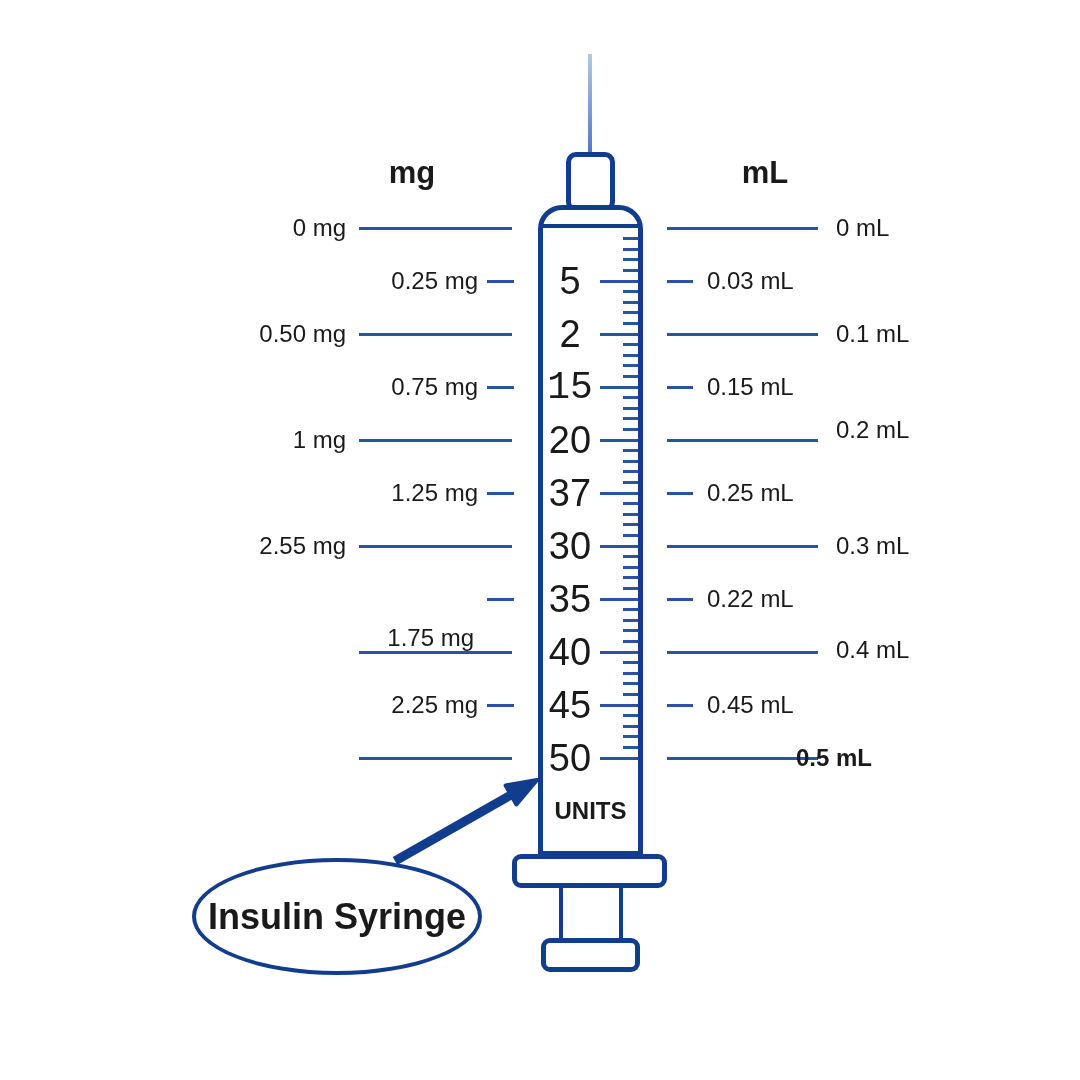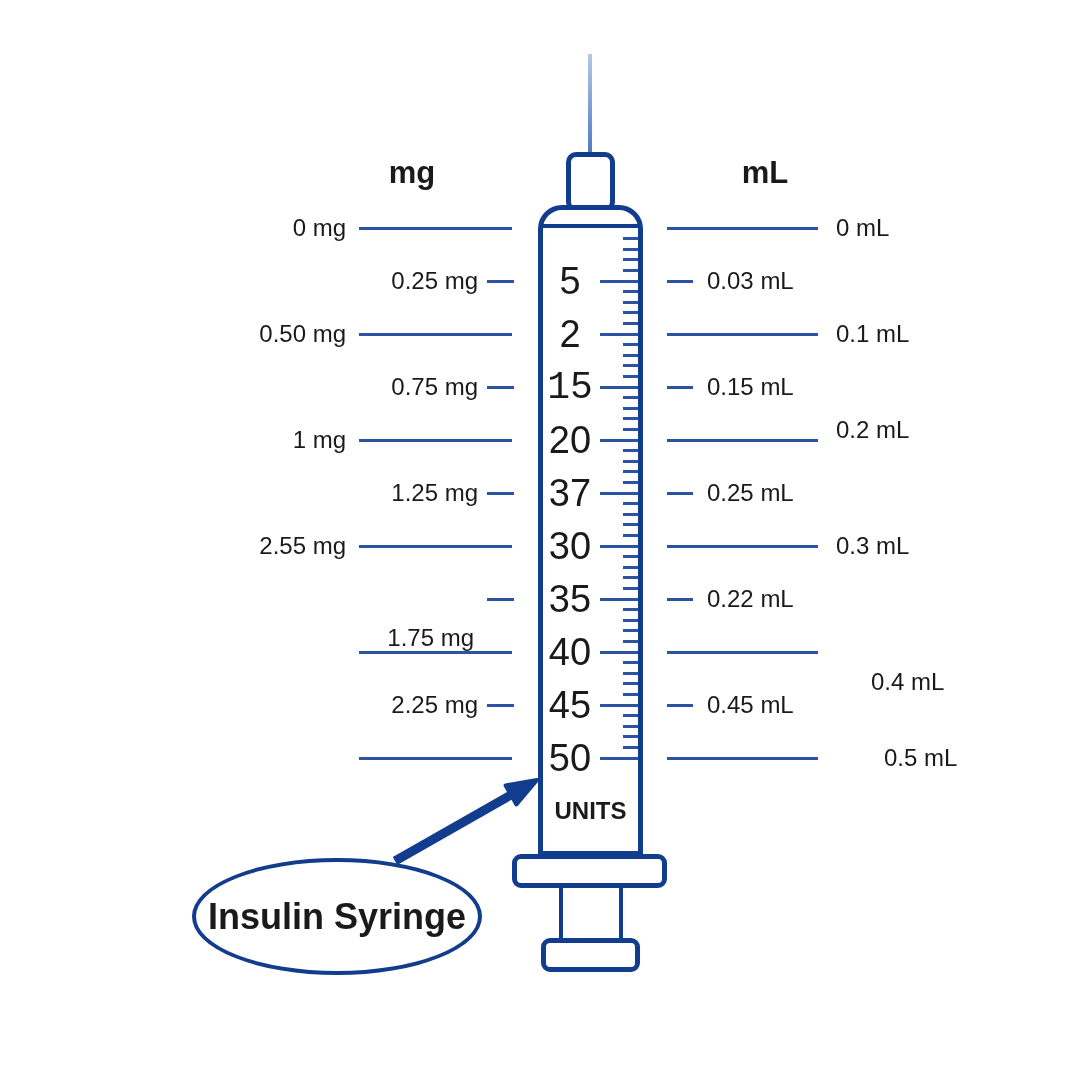--- a/index.html
+++ b/index.html
@@ -100,32 +100,32 @@
       <div class="unit-num" style="left: 544px; top: 523px;">30</div>
       <div class="tick" style="left: 600px; width: 38px; top: 544.5px;"></div>
       <div class="lbl right-align" style="left: 76px; width: 398px; top: 577px; margin-top: 39px;">1.75 mg</div>
       <div class="scale-line" style="left: 487px; width: 27px; top: 597.5px;"></div>
       <div class="scale-line" style="left: 667px; width: 26px; top: 597.5px;"></div>
       <div class="lbl" style="left: 707px; top: 577px;">0.22 mL</div>
       <div class="unit-num" style="left: 544px; top: 576px;">35</div>
       <div class="tick" style="left: 600px; width: 38px; top: 597.5px;"></div>
       <div class="scale-line" style="left: 359px; width: 153px; top: 650.5px;"></div>
       <div class="scale-line" style="left: 667px; width: 151px; top: 650.5px;"></div>
-      <div class="lbl" style="left: 836px; top: 660px; margin-left: 35px;">0.4 mL</div>
+      <div class="lbl" style="left: 836px; top: 628px;">0.4 mL</div>
       <div class="unit-num" style="left: 544px; top: 629px;">40</div>
       <div class="tick" style="left: 600px; width: 38px; top: 650.5px;"></div>
       <div class="lbl right-align" style="left: 80px; width: 398px; top: 683px;">2.25 mg</div>
       <div class="scale-line" style="left: 487px; width: 27px; top: 703.5px;"></div>
       <div class="scale-line" style="left: 667px; width: 26px; top: 703.5px;"></div>
       <div class="lbl" style="left: 707px; top: 683px;">0.45 mL</div>
       <div class="unit-num" style="left: 544px; top: 682px;">45</div>
       <div class="tick" style="left: 600px; width: 38px; top: 703.5px;"></div>
       <div class="scale-line" style="left: 359px; width: 153px; top: 756.5px;"></div>
       <div class="scale-line" style="left: 667px; width: 151px; top: 756.5px;"></div>
-      <div class="lbl" style="left: 884px; top: 736px;">0.5 mL</div>
+      <div class="lbl" style="left: 796px; top: 736px; font-weight: bold;">0.5 mL</div>
       <div class="unit-num" style="left: 544px; top: 735px;">50</div>
       <div class="tick" style="left: 600px; width: 38px; top: 756.5px;"></div>
       <div class="tick" style="left: 623px; width: 15px; top: 237.1px;"></div>
       <div class="tick" style="left: 623px; width: 15px; top: 247.7px;"></div>
       <div class="tick" style="left: 623px; width: 15px; top: 258.3px;"></div>
       <div class="tick" style="left: 623px; width: 15px; top: 268.9px;"></div>
       <div class="tick" style="left: 623px; width: 15px; top: 290.1px;"></div>
       <div class="tick" style="left: 623px; width: 15px; top: 300.7px;"></div>
       <div class="tick" style="left: 623px; width: 15px; top: 311.3px;"></div>
       <div class="tick" style="left: 623px; width: 15px; top: 321.9px;"></div>

